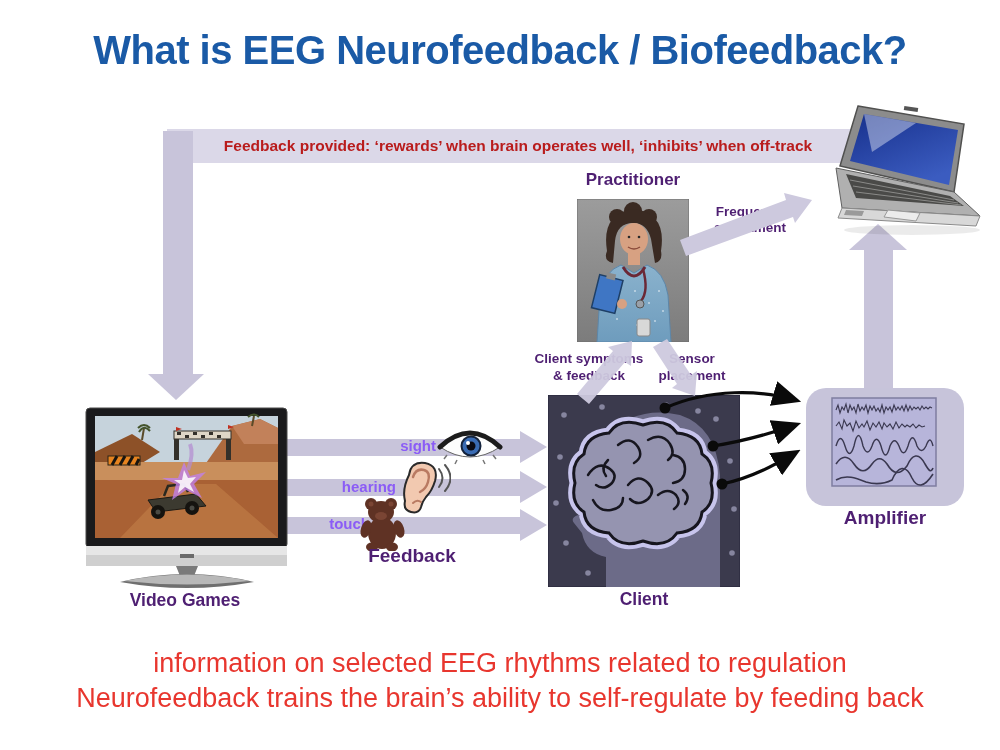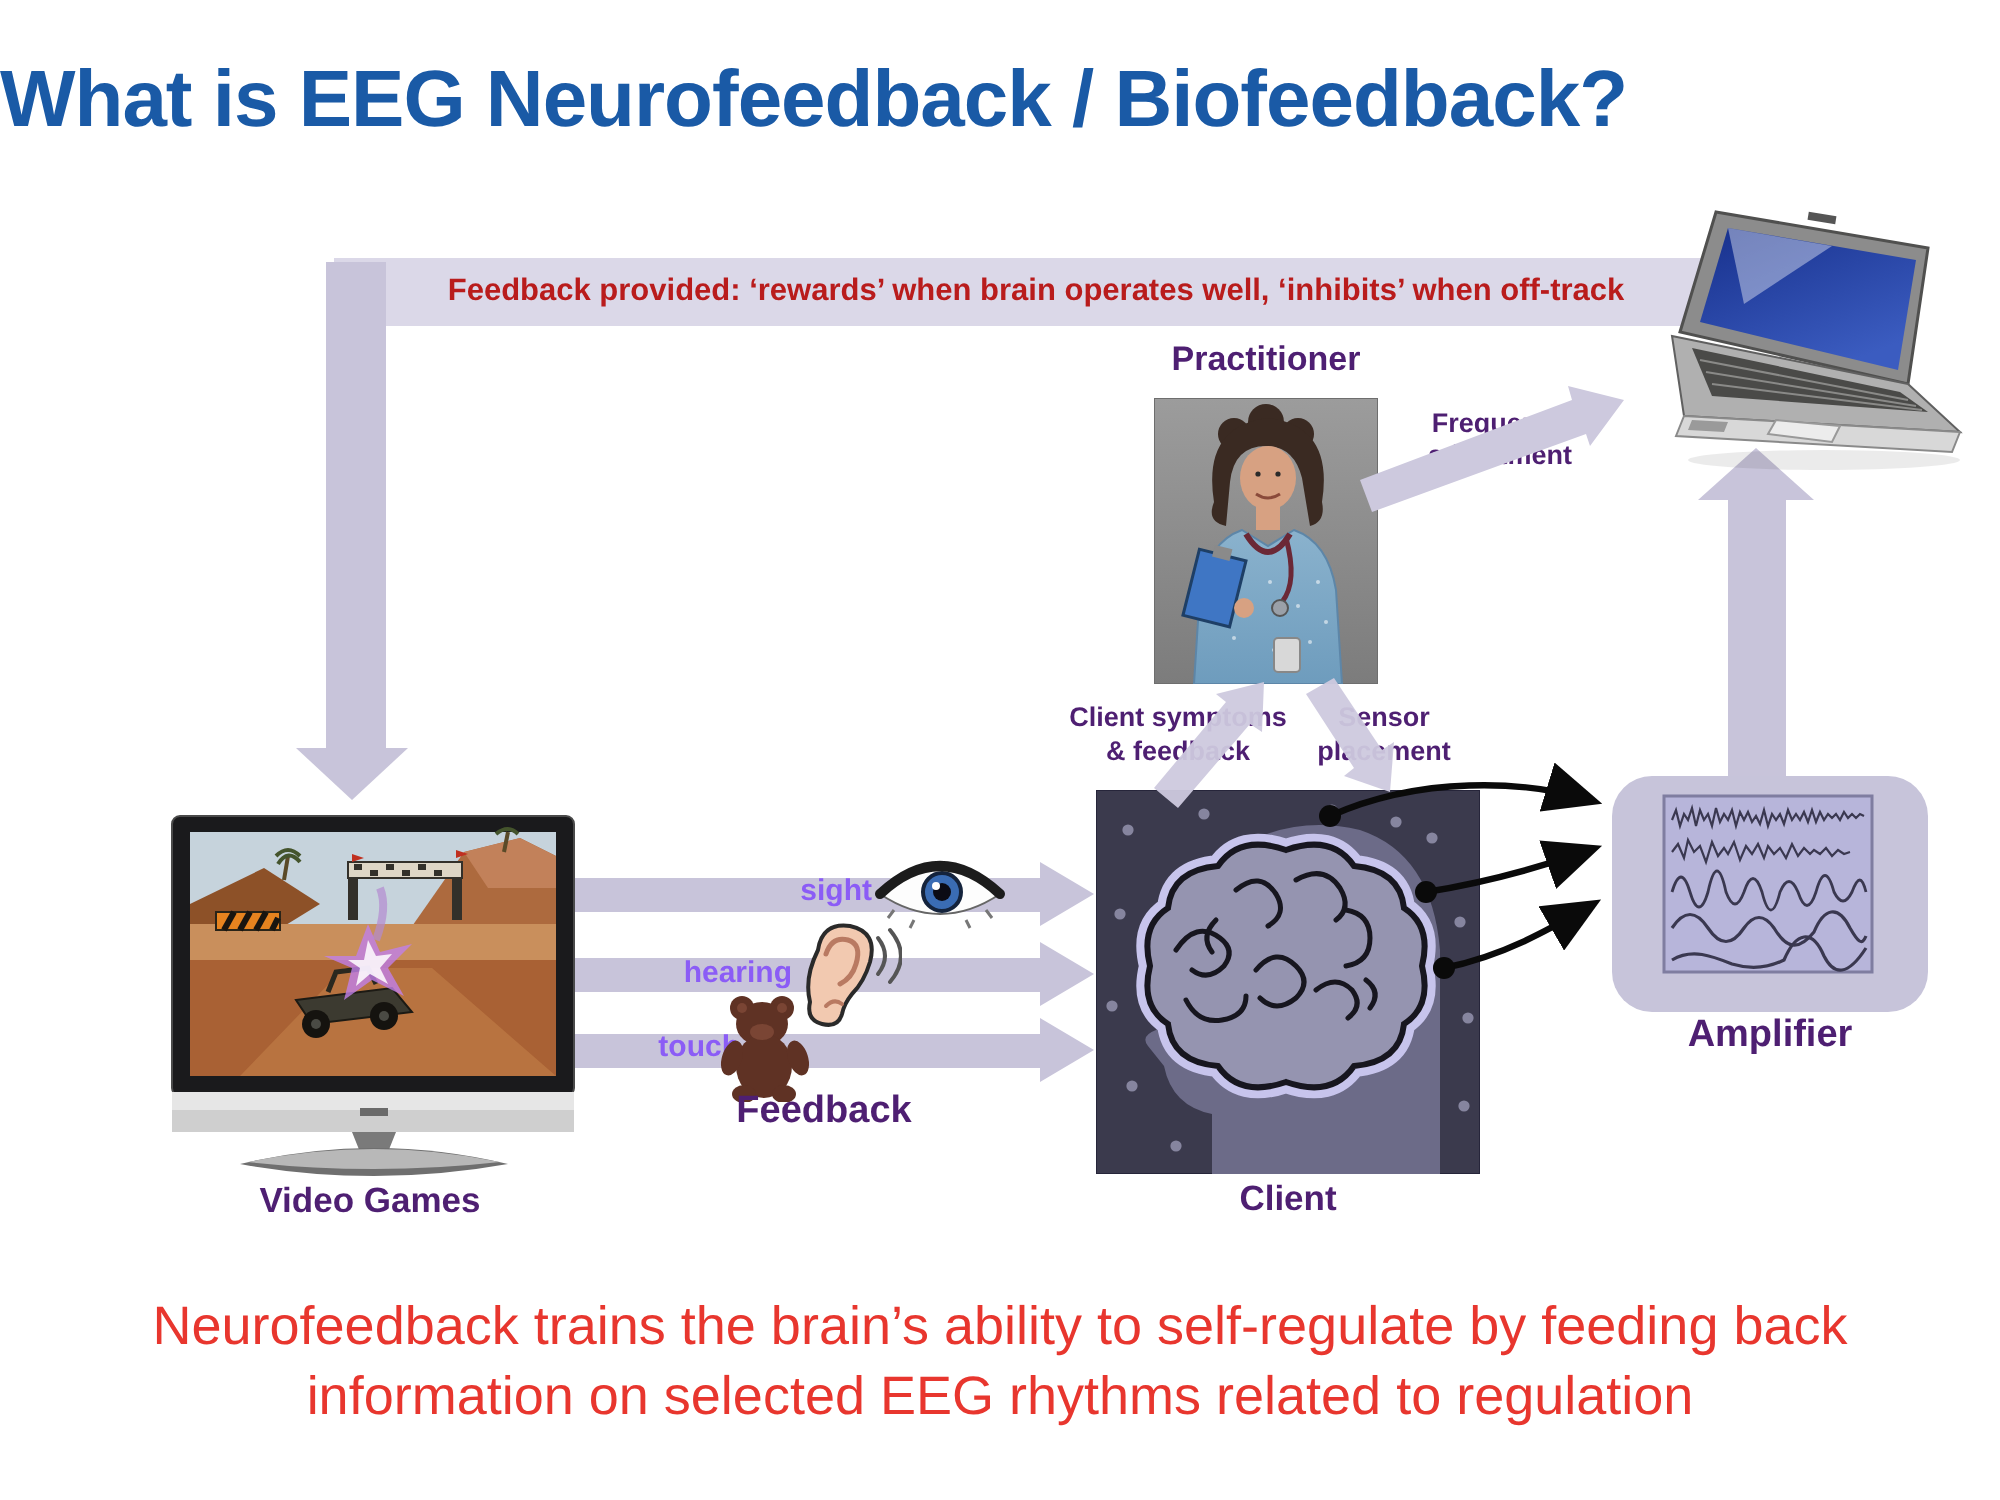--- a/index.html
+++ b/index.html
@@ -1,19 +1,19 @@
 <!DOCTYPE html>
 <html><head>
 <meta charset="utf-8">
 <style>
   html,body{margin:0;padding:0;background:#fff;}
   .slide{position:relative;width:1000px;height:750px;background:#ffffff;overflow:hidden;
          font-family:"Liberation Sans",sans-serif;}
   .abs{position:absolute;}
-  .title{position:absolute;left:0;right:0;top:28px;text-align:left;
+  .title{position:absolute;left:0;right:0;top:28px;text-align:center;
          font-size:40px;font-weight:bold;color:#1a5aa6;letter-spacing:-0.5px;}
   .banner{position:absolute;left:155px;top:129px;width:702px;height:34px;background:#dbd8e8;
           text-align:center;line-height:34px;font-size:15.5px;font-weight:bold;color:#b91c1c;margin-left:12px;}
   .band{position:absolute;background:#c8c4da;}
   .tri-down{position:absolute;width:0;height:0;border-left:28px solid transparent;
             border-right:28px solid transparent;border-top:26px solid #c8c4da;}
   .tri-up{position:absolute;width:0;height:0;border-left:29px solid transparent;
           border-right:29px solid transparent;border-bottom:26px solid #c8c4da;}
   .tri-right{position:absolute;width:0;height:0;border-top:16px solid transparent;
              border-bottom:16px solid transparent;border-left:27px solid #c8c4da;}
@@ -307,17 +307,17 @@
           <line x1="41" y1="82" x2="146" y2="99"></line>
         <line x1="44" y1="88" x2="149" y2="101"></line>
       </g>
       <polygon points="30,104 168,112 164,122 26,114" fill="#d8d8d8" stroke="#8a8a8a"></polygon>
       <polygon points="76,106 108,109 104,117 72,113" fill="#ececec" stroke="#999"></polygon>
       <polygon points="34,106 52,107 50,112 32,111" fill="#9a9a9a"></polygon>
     </svg>
   </div>
 
   <div class="footer">
+    <span>information on selected EEG rhythms related to regulation</span>
     <span>Neurofeedback trains the brain’s ability to self-regulate by feeding back</span>
-    <span>information on selected EEG rhythms related to regulation</span>
   </div>
 
 </div>
 
 </body></html>

